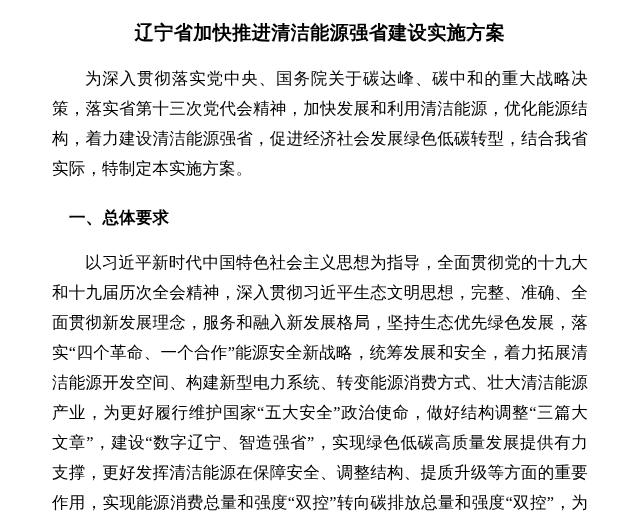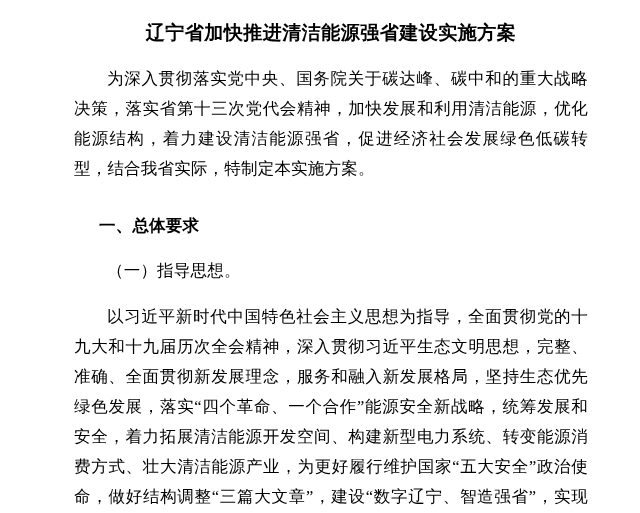--- a/index.html
+++ b/index.html
@@ -12,21 +12,21 @@
     background: #ffffff;
     font-family: "Liberation Serif", "DejaVu Serif", serif;
     color: #000000;
     overflow: hidden;
   }
   .page {
     position: relative;
     width: 640px;
     height: 513px;
     box-sizing: border-box;
-    padding: 10px 36px 0 58px;
+    padding: 10px 36px 0 36px;
   }
   .doc-title {
     font-family: "Liberation Sans", "DejaVu Sans", sans-serif;
     font-weight: bold;
     font-size: 19px;
     text-align: center;
     letter-spacing: 0.5px;
     line-height: 30px;
     margin: 8px 0 6px 0;
     color: #000;
@@ -39,35 +39,34 @@
     text-indent: 2em;
     margin: 16px;
     letter-spacing: 0.2px;
   }
   .heading {
     font-family: "Liberation Sans", "DejaVu Sans", sans-serif;
     font-weight: bold;
     font-size: 16.5px;
     line-height: 30px;
     text-indent: 2em;
-    margin: 8px;
+    margin: 0;
     letter-spacing: 0.2px;
   }
   .spacer-sm { height: 2px; }
 </style>
 </head>
 <body>
 
 <div class="page">
 
   <h1 class="doc-title">辽宁省加快推进清洁能源强省建设实施方案</h1>
 
   <p class="para">为深入贯彻落实党中央、国务院关于碳达峰、碳中和的重大战略决策，落实省第十三次党代会精神，加快发展和利用清洁能源，优化能源结构，着力建设清洁能源强省，促进经济社会发展绿色低碳转型，结合我省实际，特制定本实施方案。</p>
 
   <div class="spacer-sm"></div>
 
   <p class="heading">一、总体要求</p>
 
-  <p class="para">（一）指导思想。</p>
 
   <p class="para">以习近平新时代中国特色社会主义思想为指导，全面贯彻党的十九大和十九届历次全会精神，深入贯彻习近平生态文明思想，完整、准确、全面贯彻新发展理念，服务和融入新发展格局，坚持生态优先绿色发展，落实“四个革命、一个合作”能源安全新战略，统筹发展和安全，着力拓展清洁能源开发空间、构建新型电力系统、转变能源消费方式、壮大清洁能源产业，为更好履行维护国家“五大安全”政治使命，做好结构调整“三篇大文章”，建设“数字辽宁、智造强省”，实现绿色低碳高质量发展提供有力支撑，更好发挥清洁能源在保障安全、调整结构、提质升级等方面的重要作用，实现能源消费总量和强度“双控”转向碳排放总量和强度“双控”，为推动全国实现碳达峰、碳中和目标作出辽宁贡献。</p>
 
 </div>
 
 </body></html>

